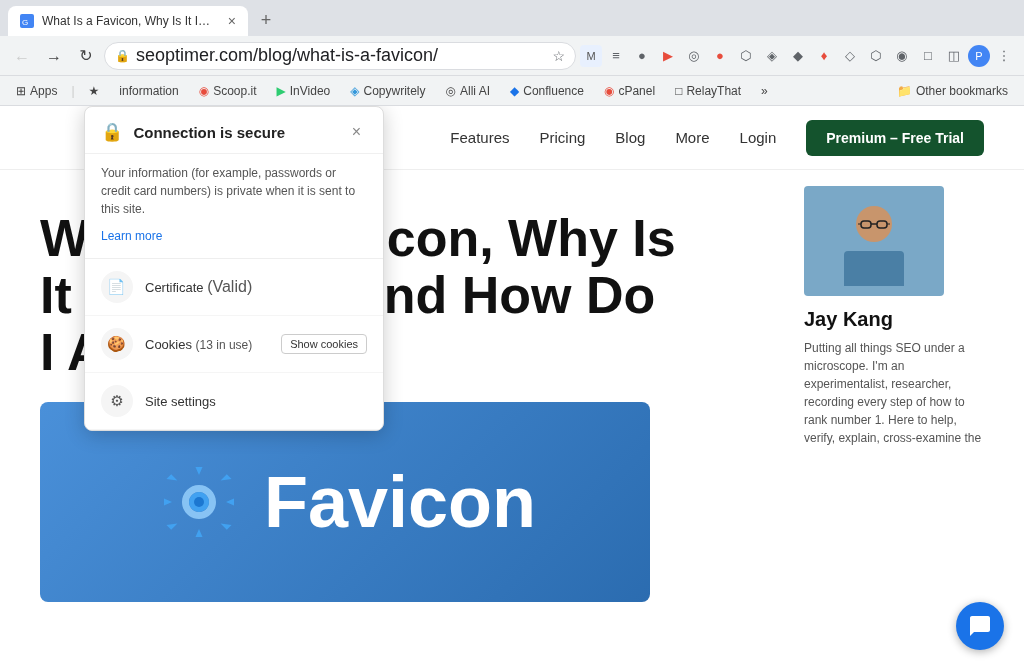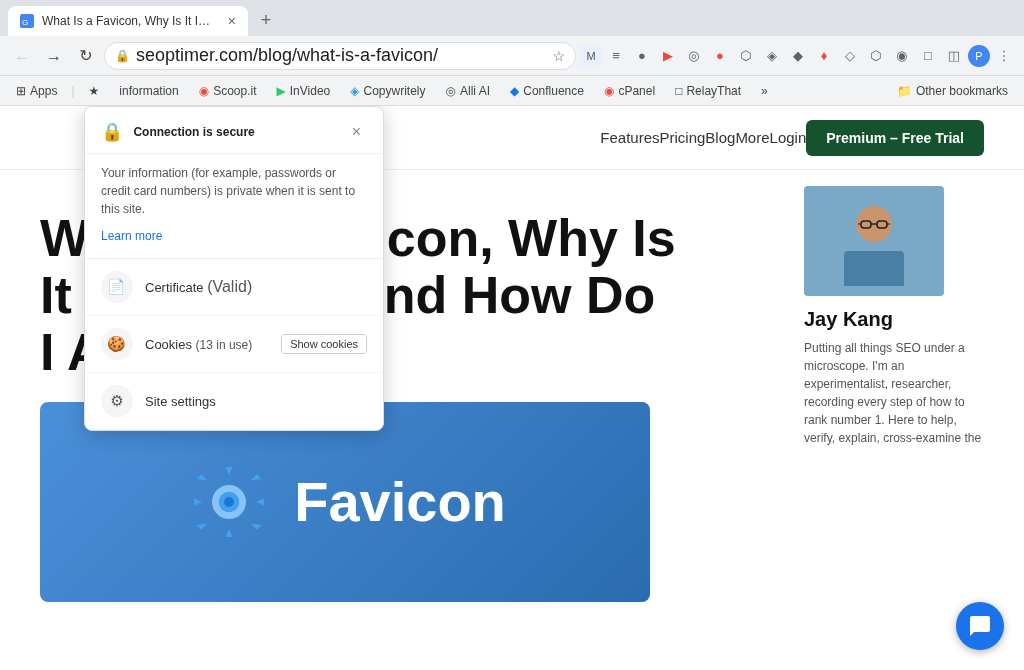--- a/index.html
+++ b/index.html
@@ -120,20 +120,21 @@
     }
 
     
     .site-nav {
       height: 64px;
       display: flex;
       align-items: center;
       padding: 0 40px;
       border-bottom: 1px solid #eee;
       justify-content: flex-end;
+      gap: 30px;
     }
     .site-nav-item {
       font-size: 15px;
       color: #333;
       cursor: pointer;
       text-decoration: none;
     }
     .site-nav-btn {
       background: #14532d;
       color: #fff;
@@ -165,21 +166,21 @@
       border-radius: 8px;
       display: flex;
       align-items: center;
       justify-content: center;
       gap: 20px;
       margin-top: 10px;
       overflow: hidden;
     }
 
     .favicon-text {
-      font-size: 56px;
+      font-size: 72px;
       font-weight: 900;
       color: #fff;
     }
 
     
     .author-sidebar {
       position: absolute;
       right: 40px;
       top: 80px;
       width: 180px;
@@ -241,21 +242,21 @@
       border-bottom: 1px solid #f0f0f0;
     }
     .popup-header-content {
       display: flex; align-items: center; gap: 10px;
     }
     .lock-green {
       color: #1a8a1a;
       font-size: 18px;
     }
     .popup-title {
-      font-size: 12px;
+      font-size: 15px;
       font-weight: 600;
       color: #222;
     }
     .popup-close {
       font-size: 16px;
       color: #888;
       cursor: pointer;
       padding: 2px 6px;
     }
     .popup-body {

